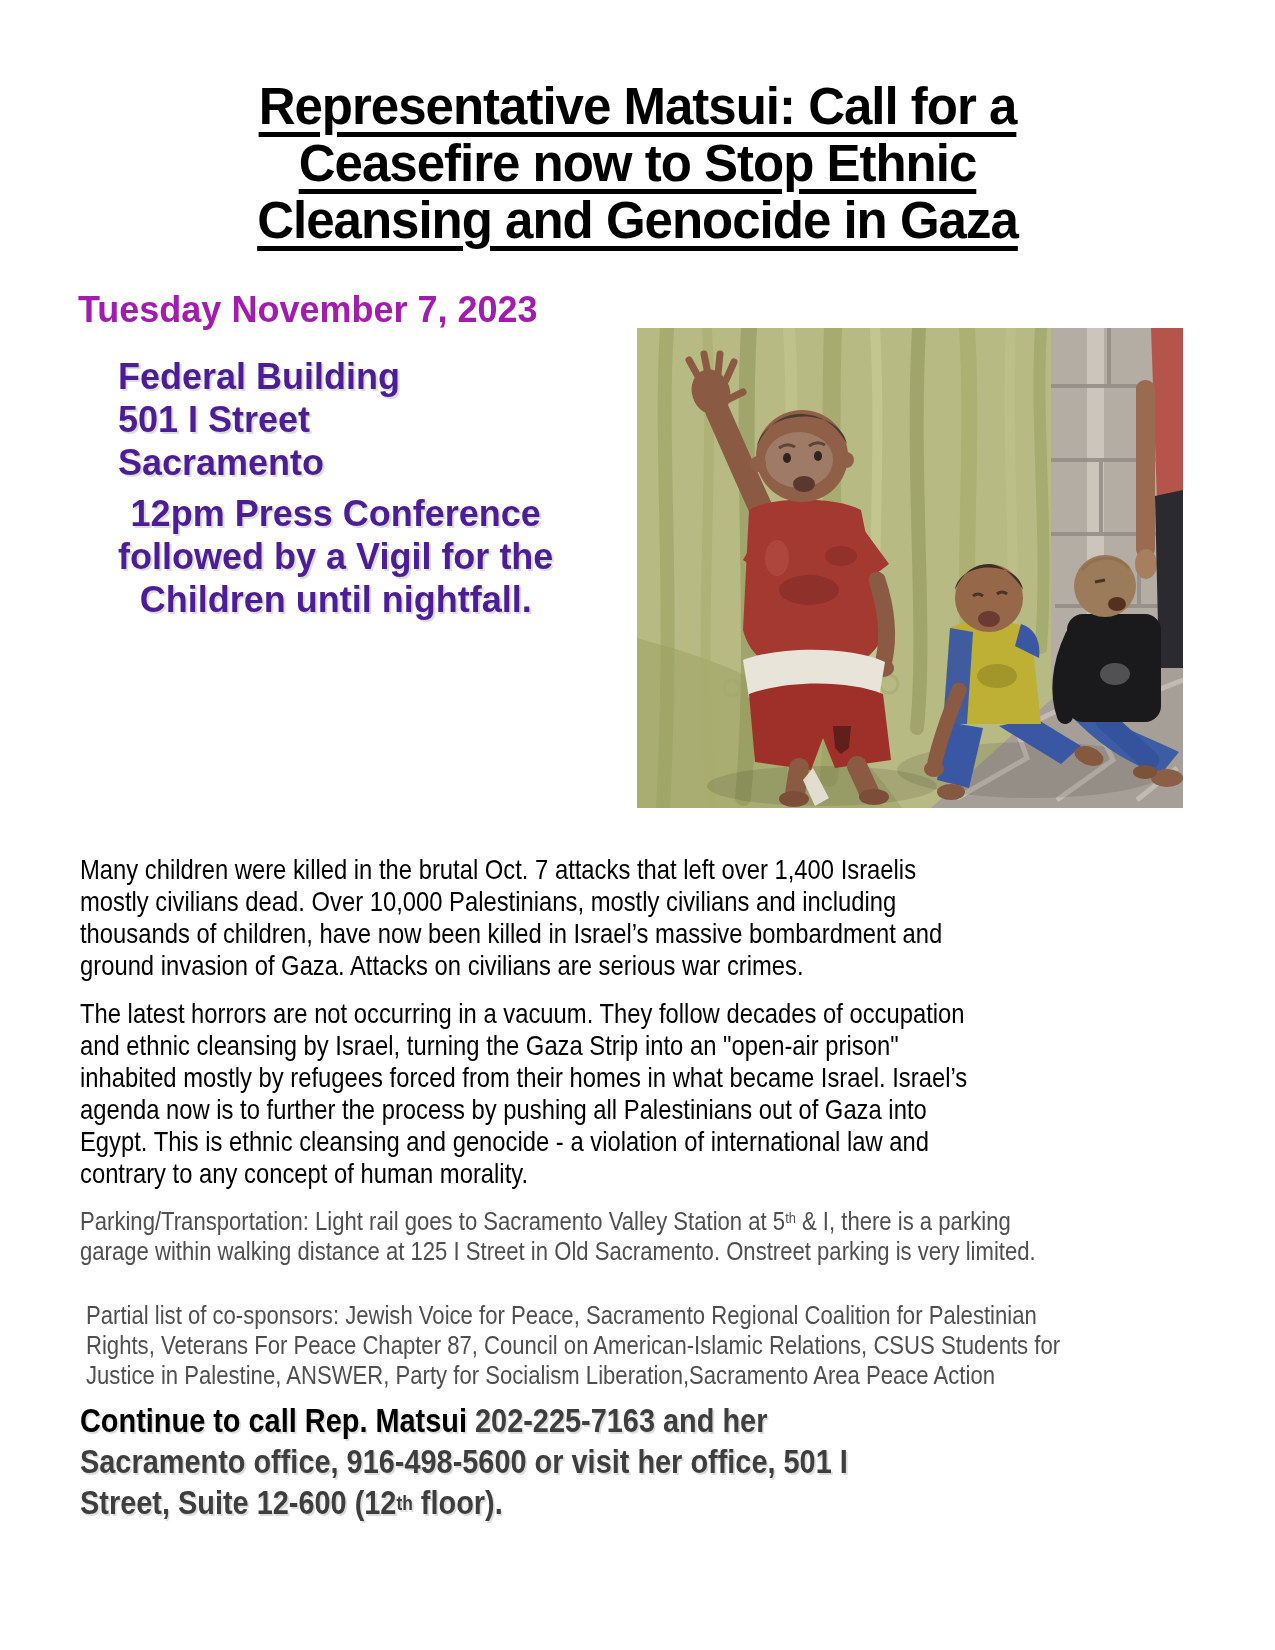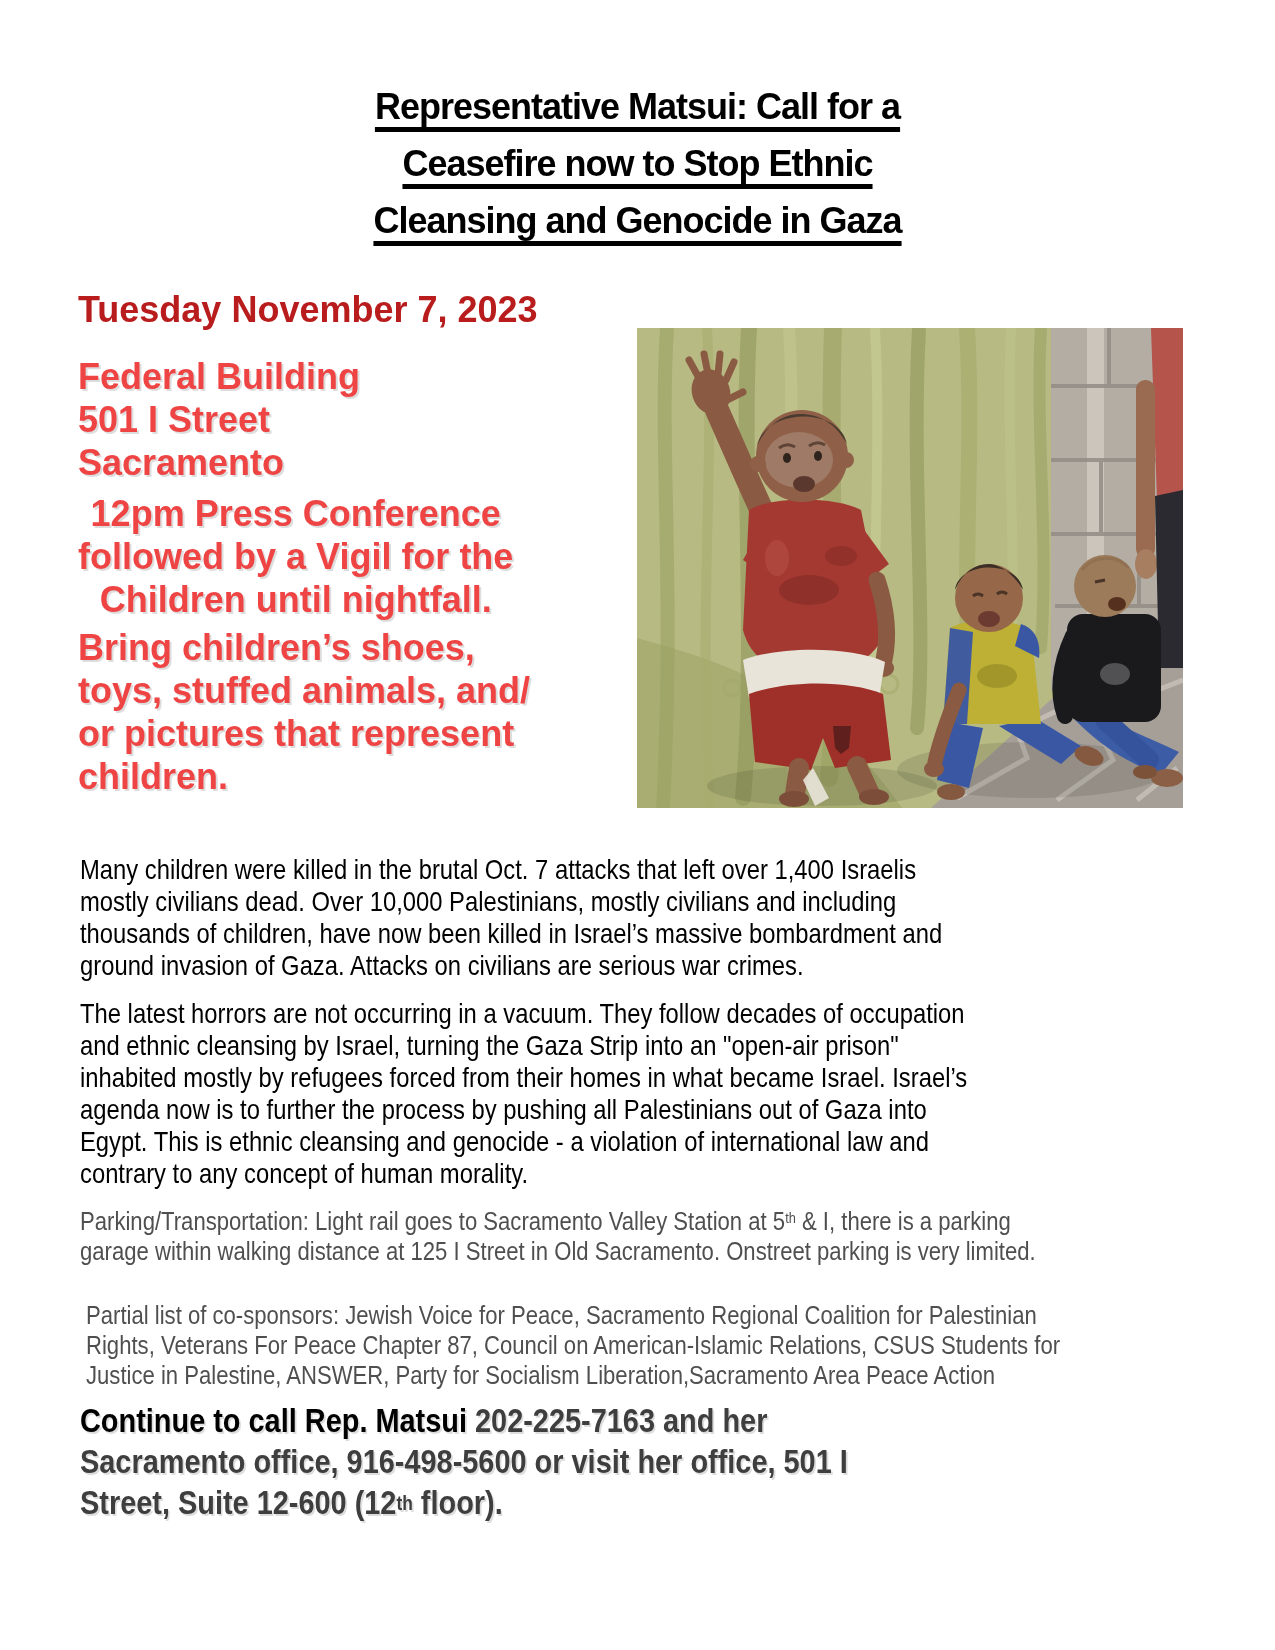--- a/index.html
+++ b/index.html
@@ -4,27 +4,27 @@
 <style>
   html,body { margin:0; padding:0; background:#ffffff; }
   .page {
     position:relative; width:1275px; height:1650px; background:#ffffff;
     font-family:"Liberation Sans", sans-serif; overflow:hidden;
   }
   .blk { position:absolute; margin:0; white-space:pre-line; }
 
   .title {
     top:78px; left:55px; right:55px; text-align:center;
-    font-size:36px; line-height:57px; font-weight:bold; letter-spacing:-1px;
+    font-size:51px; line-height:57px; font-weight:bold; letter-spacing:-1px;
     color:#000; text-decoration:underline;
     text-decoration-thickness:5px; text-underline-offset:8px;
   }
 
-  .date     { top:289px; left:78px; font-size:36px; line-height:42px; font-weight:bold; color:#b91c1c;text-align:center; }
-  .graybold { font-weight:bold; color:#ef4444; text-shadow:2px 2px 0 rgba(120,120,120,0.25); }
+  .date     { top:289px; left:78px; font-size:36px; line-height:42px; font-weight:bold; color:#a21caf;text-align:center; }
+  .graybold { font-weight:bold; color:#4c1d95; text-shadow:2px 2px 0 rgba(120,120,120,0.25);margin-left:40px; }
   .venue    { top:355px; left:78px; font-size:36px; line-height:43px; }
   .schedule { top:492px; left:78px; font-size:36px; line-height:43px;text-align:center; }
   .bring    { top:626px; left:78px; font-size:36px; line-height:43px; }
 
   .photo { position:absolute; left:637px; top:328px; width:546px; height:480px; margin:0; }
   .photo svg { display:block; width:100%; height:100%; }
 
   .cond { transform:scaleX(0.85); transform-origin:0 0; width:1400px; }
   .para { left:80px; color:#000; font-size:28px; line-height:32px; }
   .p1   { top:854px; }
@@ -49,24 +49,20 @@
 Ceasefire now to Stop Ethnic
 Cleansing and Genocide in Gaza</h1>
 
   <p class="blk date">Tuesday November 7, 2023</p>
   <p class="blk venue graybold">Federal Building
 501 I Street
 Sacramento</p>
   <p class="blk schedule graybold">12pm Press Conference
 followed by a Vigil for the
 Children until nightfall.</p>
-  <p class="blk bring graybold">Bring children’s shoes,
-toys, stuffed animals, and/
-or pictures that represent
-children.</p>
 
   <figure class="photo" role="img" aria-label="Three crying, dust-covered children sit in front of a light green curtain and a concrete block wall; a toddler in a red shirt raises one arm, beside a boy in a yellow and blue outfit and a boy in black on a gray paved ground">
     <svg viewBox="0 0 546 480" preserveAspectRatio="none" aria-hidden="true">
 
       <g>
         <rect x="0" y="0" width="546" height="480" fill="#b7ba83"></rect>
         <path d="M0,310 C90,335 185,365 265,480 L0,480 Z" fill="#a9ad72"></path>
         <g fill="none" stroke-linecap="round" opacity="0.55">
           <path d="M30,0 C22,120 38,260 26,480" stroke="#99a061" stroke-width="14"></path>
           <path d="M70,0 C78,150 60,300 74,478" stroke="#a8ac6c" stroke-width="10"></path>

